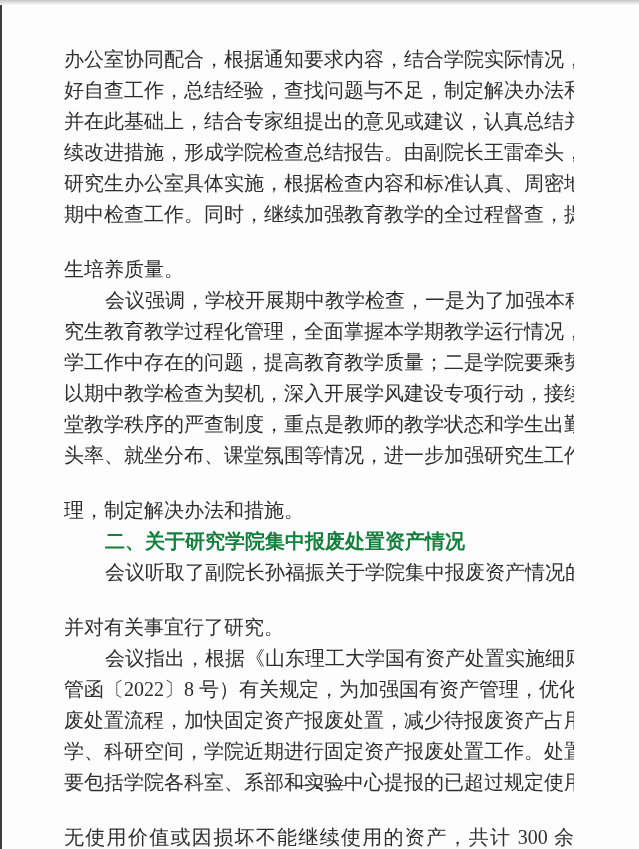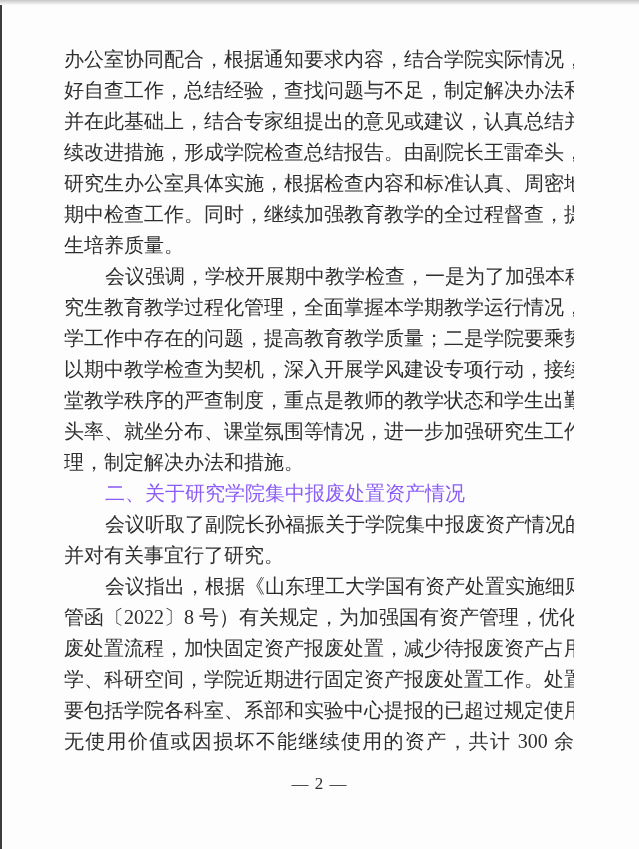--- a/index.html
+++ b/index.html
@@ -39,28 +39,29 @@
   .line {
     height: 31px;
     overflow: hidden;
     text-align: justify;
     text-align-last: justify;
     white-space: nowrap;
   }
   .line.para-end {
     text-align-last: left;
     white-space: normal;
+    margin-top: 24px;
   }
   .line.indent {
     text-indent: 41px;
   }
   .line.heading {
     font-family: "Liberation Sans", "DejaVu Sans", sans-serif;
-    font-weight: normal;
-    color: #8b5cf6;
+    font-weight: bold;
+    color: #15803d;
     text-align-last: left;
     white-space: normal;
   }
   .page-num {
     position: absolute;
     left: 0;
     top: 774px;
     width: 100%;
     text-align: center;
     font-size: 17px;

